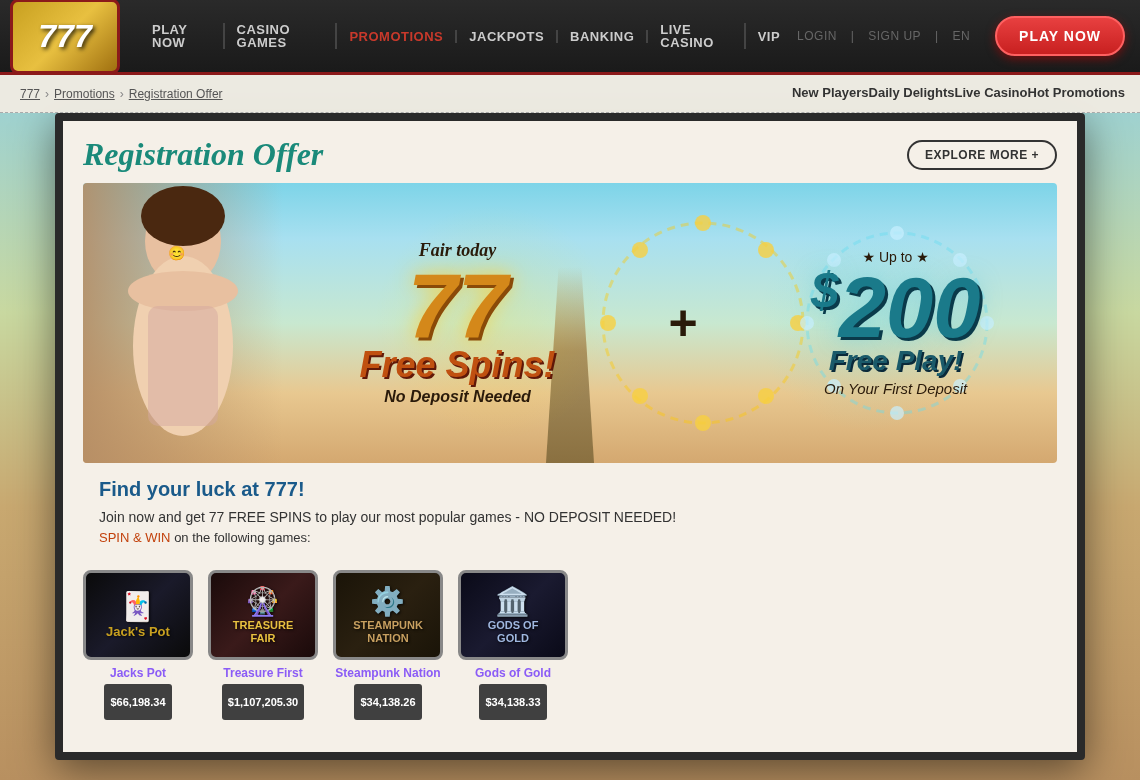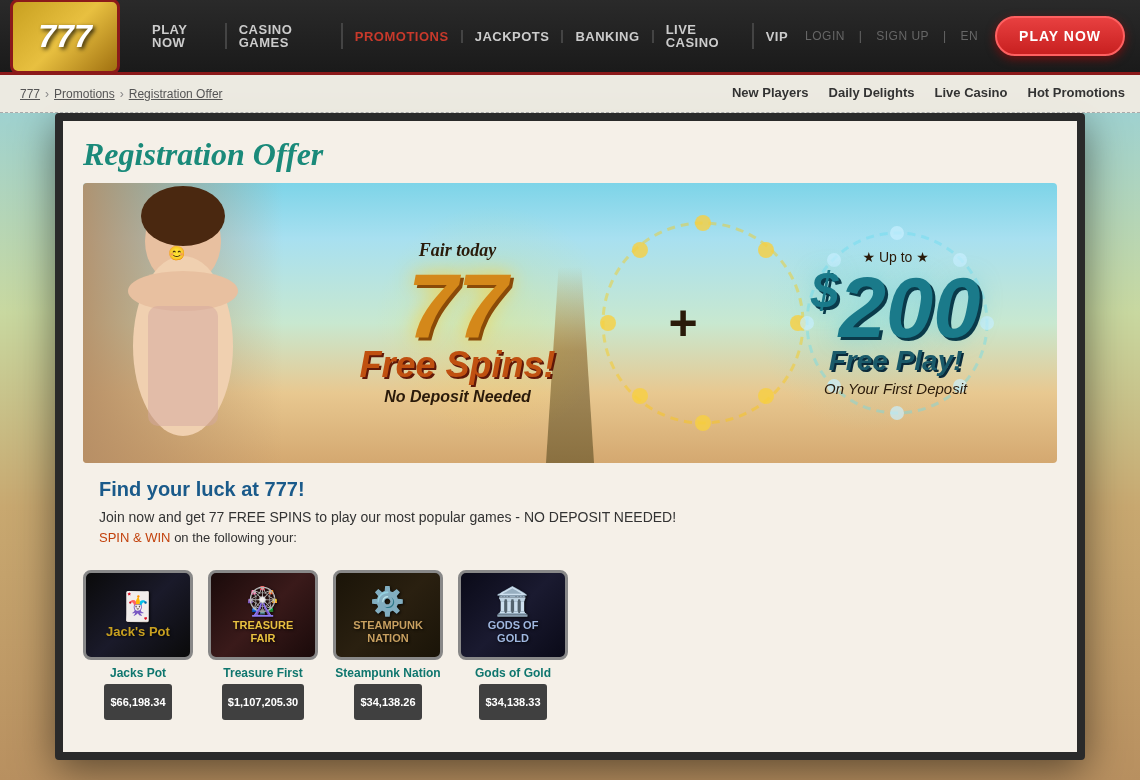--- a/index.html
+++ b/index.html
@@ -71,21 +71,21 @@
       border-right: 2px solid #444;
       line-height: 1;
     }
 
     .nav-item:last-child { border-right: none; }
     .nav-item.active { color: #c8392b; }
 
     .header-right {
       display: flex;
       align-items: center;
-      gap: 12px;
+      gap: 20px;
       margin-right: 15px;
     }
 
     .auth-links {
       color: #aaa;
       font-size: 12px;
       letter-spacing: 0.5px;
     }
 
     .auth-links span { margin: 0 5px; color: #666; }
@@ -128,21 +128,20 @@
       color: #555;
       text-decoration: underline;
       cursor: pointer;
     }
 
     .breadcrumb-sep { color: #888; }
 
     .promo-tabs {
       display: flex;
       align-items: center;
-      gap: 20px;
     }
 
     .promo-tab {
       font-size: 13px;
       font-weight: 600;
       color: #333;
       cursor: pointer;
       padding: 5px 0;
       border-bottom: 2px solid transparent;
     }
@@ -399,21 +398,21 @@
       font-weight: 900;
       color: #fff;
       text-align: center;
       text-shadow: 1px 1px 3px rgba(0,0,0,0.8);
       line-height: 1.2;
       padding: 5px;
     }
 
     .game-name {
       font-size: 12px;
-      color: #0f766e;
+      color: #8b5cf6;
       font-weight: 600;
       margin-bottom: 4px;
       line-height: 1.2;
     }
 
     .game-jackpot {
       background: #404040;
       color: #fff;
       font-size: 11px;
       font-weight: 700;
@@ -501,20 +500,21 @@
     <span class="promo-tab">Live Casino</span>
     <span class="promo-tab">Hot Promotions</span>
   </div>
 </div>
 
 <div class="billboard-frame">
   <div class="content-area">
 
     <div class="promo-header">
       <h1 class="promo-title">Registration Offer</h1>
+      <button class="explore-btn">EXPLORE MORE +</button>
     </div>
 
     <div class="banner-area">
       <div class="road"></div>
 
       <div class="glow-circle-left"></div>
       <div class="glow-circle-right"></div>
 
       <div class="woman-area">
 
@@ -584,21 +584,21 @@
         </div>
       </div>
     </div>
 
     <div class="luck-section">
       <h2 class="luck-title">Find your luck at 777!</h2>
       <p class="luck-desc">
         <span>Join now and get 77 FREE SPINS to play our most popular games - NO DEPOSIT NEEDED!</span>
       </p>
       <p class="spin-win">
-        <strong>SPIN &amp; WIN</strong><span> on the following your:</span>
+        <strong>SPIN &amp; WIN</strong><span> on the following games:</span>
       </p>
     </div>
 
     <div class="games-grid">
 
       <div class="game-card">
         <div class="game-thumb jacks-pot">
           <div class="game-thumb-inner">
             <div style="font-size:28px">🃏</div>
             <div style="color:#c8a020;font-size:13px;font-weight:900">Jack's Pot</div>

